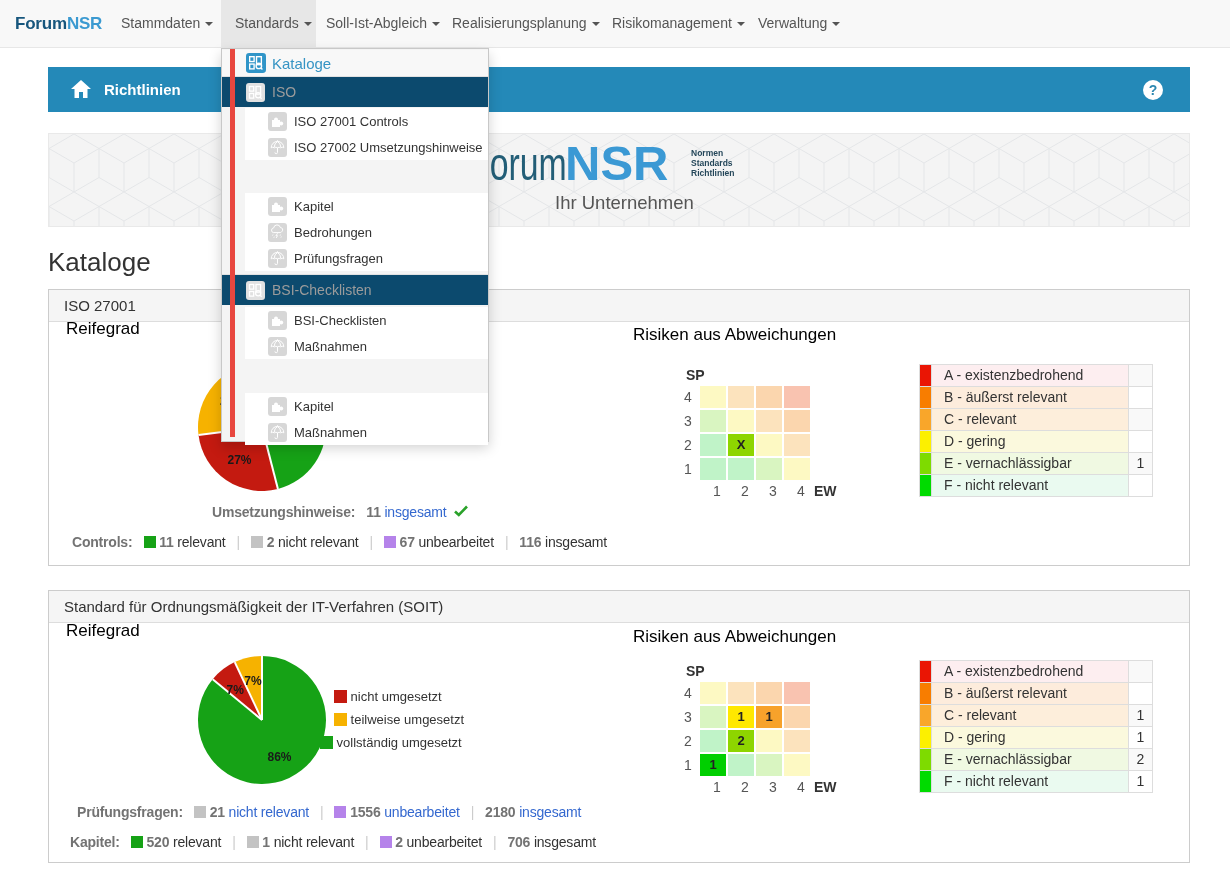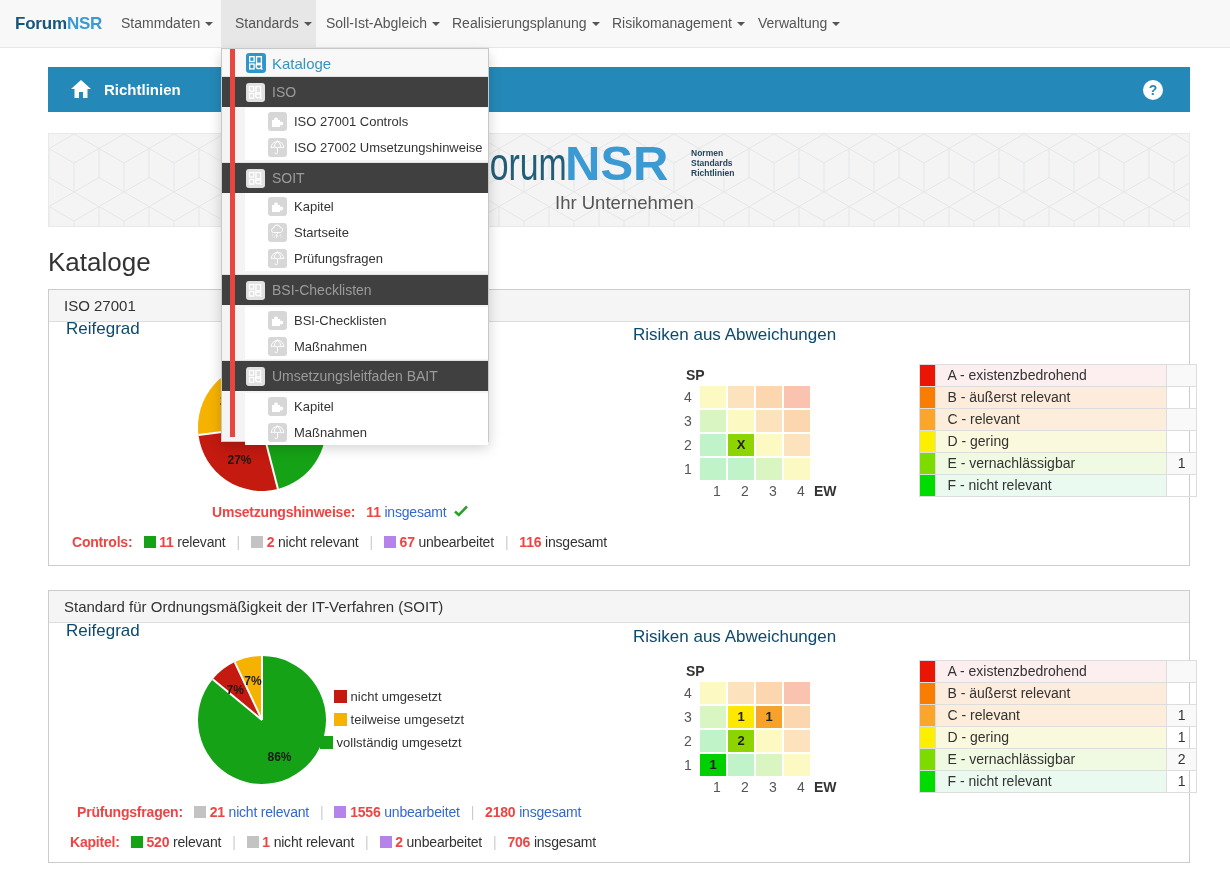--- a/index.html
+++ b/index.html
@@ -46,48 +46,48 @@
   color:#3b99d4; font-weight:bold; }
 #bnsr { position:absolute; left:642px; top:14px; font-size:8.5px; line-height:10px;
   color:#25475a; font-weight:bold; }
 #bunt { position:absolute; left:506px; top:58px; font-size:18.5px; color:#555; }
 
 #h1 { position:absolute; left:48px; top:247px; font-size:26px; color:#333; font-weight:400; }
 
 .panel { position:absolute; left:48px; width:1142px; background:#fff; border:1px solid #ccc; }
 .phead { height:32px; background:#f5f5f5; border-bottom:1px solid #ddd;
   line-height:31px; padding-left:15px; font-size:15px; color:#333; }
-.sect { position:absolute; font-size:17px; color:#0c4a6e; }
+.sect { position:absolute; font-size:17px; color:#000000; }
 .prow { position:absolute; font-size:14px; color:#333; white-space:nowrap; letter-spacing:-0.2px; }
-.prow b { color:#ef4444; }
+.prow b { color:#737373; }
 .sq { display:inline-block; width:12px; height:12px; vertical-align:-1px; }
 .pipe { color:#ccc; margin:0 11px; }
 a.lnk { color:#3468cf; text-decoration:none; }
 
 .mcell { position:absolute; width:26px; height:22px; text-align:center; line-height:22px;
   font-weight:bold; font-size:13px; color:#222; }
 .mlab { position:absolute; font-size:14px; color:#555; }
 .mbold { position:absolute; font-size:14px; color:#333; font-weight:bold; }
 
-.ltab { position:absolute; width:278px; border-collapse:collapse; }
+.ltab { position:absolute; width:234px; border-collapse:collapse; }
 .ltab td { border:1px solid #ddd; height:21px; line-height:21px; font-size:14px; color:#333; }
 .ltab td.c1 { width:14px; padding:0; }
 .ltab td.c2 { width:209px; padding:0 0 0 12px; }
 .ltab td.c3 { width:27px; text-align:center; padding:0; }
 .odd td.c3 { background:#f9f9f9; }
 
 .plg { position:absolute; font-size:13px; color:#333; line-height:14px; white-space:nowrap; }
 .plg .sq { width:13px; height:13px; vertical-align:-2px; }
 
 #dd { position:absolute; left:221px; top:48px; width:268px; height:394px;
   background:#f4f4f4; border:1px solid #c8c8c8; box-shadow:0 6px 12px rgba(0,0,0,.18);
   z-index:50; }
 #ddred { position:absolute; left:8px; top:0px; width:5px; height:388px; background:#e8473f; z-index:3; }
 .ddrow { position:absolute; left:0; right:0; display:flex; align-items:center; }
-.ddrow.hdr { border-top:1px solid #e2e2e2; background:#404040; }
+.ddrow.hdr { border-top:1px solid #e2e2e2; background:#0c4a6e; }
 .ddbox { position:absolute; left:23px; right:0; background:#fff; }
 .dditem { height:26px; display:flex; align-items:center; }
 .ddtxt { font-size:13px; color:#333; margin-left:7px; white-space:nowrap; }
 .ddhtx { font-size:14px; color:#9b9b9b; margin-left:7px; white-space:nowrap; }
 .katxt { font-size:15px; color:#3694c4; margin-left:6px; }
 .icx { flex:0 0 auto; }
 </style>
 </head>
 <body>
 
@@ -347,33 +347,20 @@
           <rect x="0" y="0" width="19" height="19" rx="3" fill="#d7d7d7"></rect>
           <g stroke="#fff" fill="none" stroke-width="1">
             <path d="M9.5 3.4 a6.3 6.3 0 0 1 6.3 6.4 q-1.6 -1.2 -3.15 0 q-1.6 -1.2 -3.15 0 q-1.6 -1.2 -3.15 0 q-1.6 -1.2 -3.15 0 a6.3 6.3 0 0 1 6.3 -6.4 Z"></path>
             <path d="M6.2 9.2 Q6.4 5 9.5 3.6 M12.8 9.2 Q12.6 5 9.5 3.6"></path>
             <path d="M9.5 2.3 v1.2 M9.5 9.8 v4.6 a1.3 1.3 0 0 1 -2.6 0"></path>
           </g>
         </svg>
         <span class="ddtxt">ISO 27002 Umsetzungshinweise</span>
       </div>
     </div>
-    <div class="ddrow hdr" style="top:113px; height:31px;">
-      <svg class="icx" width="19" height="19" viewBox="0 0 19 19" style="margin-left:24px;">
-        <rect x="0" y="0" width="19" height="19" rx="3" fill="#e1e1e1"></rect>
-        <g stroke="#fff" fill="none" stroke-width="1.3">
-          <rect x="3.5" y="3.5" width="4.2" height="4.6"></rect>
-          <rect x="3.5" y="10.5" width="4.2" height="4.6"></rect>
-          <rect x="10" y="3.5" width="4.6" height="7.6"></rect>
-          <circle cx="12.2" cy="12.3" r="2.6"></circle>
-          <line x1="14.2" y1="14.3" x2="15.6" y2="15.7"></line>
-        </g>
-      </svg>
-      <span class="ddhtx">SOIT</span>
-    </div>
     <div class="ddbox" style="top:144px; height:78px;">
       <div class="dditem">
         <svg class="icx" width="19" height="19" viewBox="0 0 19 19" style="margin-left:23px;">
           <rect x="0" y="0" width="19" height="19" rx="3" fill="#d7d7d7"></rect>
           <g fill="#fff">
             <rect x="4" y="8" width="8" height="7"></rect>
             <circle cx="8" cy="7.4" r="2"></circle>
             <circle cx="13.2" cy="11.5" r="2"></circle>
           </g>
         </svg>
@@ -381,21 +368,21 @@
       </div>
       <div class="dditem">
         <svg class="icx" width="19" height="19" viewBox="0 0 19 19" style="margin-left:23px;">
           <rect x="0" y="0" width="19" height="19" rx="3" fill="#d7d7d7"></rect>
           <g stroke="#fff" fill="none" stroke-width="1">
             <path d="M5.3 9.6 a2.4 2.4 0 0 1 .4-4.7 A3.4 3.4 0 0 1 12.4 4.6 a2.2 2.2 0 0 1 1.6 3.8 q-.6 1 -1.7 1.2 Z"></path>
             <path d="M9.6 10.3 l-1.7 2.4 h1.6 l-1.3 2.3" stroke-width="0.9"></path>
             <path d="M5 11.5 l-.5 1.2 M6.3 13.6 l-.5 1.2 M12.6 11.5 l-.5 1.2 M13.4 13.4 l-.5 1.2" stroke-width="0.8"></path>
           </g>
         </svg>
-        <span class="ddtxt">Startseite</span>
+        <span class="ddtxt">Bedrohungen</span>
       </div>
       <div class="dditem">
         <svg class="icx" width="19" height="19" viewBox="0 0 19 19" style="margin-left:23px;">
           <rect x="0" y="0" width="19" height="19" rx="3" fill="#d7d7d7"></rect>
           <g stroke="#fff" fill="none" stroke-width="1">
             <path d="M9.5 3.4 a6.3 6.3 0 0 1 6.3 6.4 q-1.6 -1.2 -3.15 0 q-1.6 -1.2 -3.15 0 q-1.6 -1.2 -3.15 0 q-1.6 -1.2 -3.15 0 a6.3 6.3 0 0 1 6.3 -6.4 Z"></path>
             <path d="M6.2 9.2 Q6.4 5 9.5 3.6 M12.8 9.2 Q12.6 5 9.5 3.6"></path>
             <path d="M9.5 2.3 v1.2 M9.5 9.8 v4.6 a1.3 1.3 0 0 1 -2.6 0"></path>
           </g>
         </svg>
@@ -432,33 +419,20 @@
           <rect x="0" y="0" width="19" height="19" rx="3" fill="#d7d7d7"></rect>
           <g stroke="#fff" fill="none" stroke-width="1">
             <path d="M9.5 3.4 a6.3 6.3 0 0 1 6.3 6.4 q-1.6 -1.2 -3.15 0 q-1.6 -1.2 -3.15 0 q-1.6 -1.2 -3.15 0 q-1.6 -1.2 -3.15 0 a6.3 6.3 0 0 1 6.3 -6.4 Z"></path>
             <path d="M6.2 9.2 Q6.4 5 9.5 3.6 M12.8 9.2 Q12.6 5 9.5 3.6"></path>
             <path d="M9.5 2.3 v1.2 M9.5 9.8 v4.6 a1.3 1.3 0 0 1 -2.6 0"></path>
           </g>
         </svg>
         <span class="ddtxt">Maßnahmen</span>
       </div>
     </div>
-    <div class="ddrow hdr" style="top:311px; height:31px;">
-      <svg class="icx" width="19" height="19" viewBox="0 0 19 19" style="margin-left:24px;">
-        <rect x="0" y="0" width="19" height="19" rx="3" fill="#e1e1e1"></rect>
-        <g stroke="#fff" fill="none" stroke-width="1.3">
-          <rect x="3.5" y="3.5" width="4.2" height="4.6"></rect>
-          <rect x="3.5" y="10.5" width="4.2" height="4.6"></rect>
-          <rect x="10" y="3.5" width="4.6" height="7.6"></rect>
-          <circle cx="12.2" cy="12.3" r="2.6"></circle>
-          <line x1="14.2" y1="14.3" x2="15.6" y2="15.7"></line>
-        </g>
-      </svg>
-      <span class="ddhtx">Umsetzungsleitfaden BAIT</span>
-    </div>
     <div class="ddbox" style="top:344px; height:52px;">
       <div class="dditem">
         <svg class="icx" width="19" height="19" viewBox="0 0 19 19" style="margin-left:23px;">
           <rect x="0" y="0" width="19" height="19" rx="3" fill="#d7d7d7"></rect>
           <g fill="#fff">
             <rect x="4" y="8" width="8" height="7"></rect>
             <circle cx="8" cy="7.4" r="2"></circle>
             <circle cx="13.2" cy="11.5" r="2"></circle>
           </g>
         </svg>

